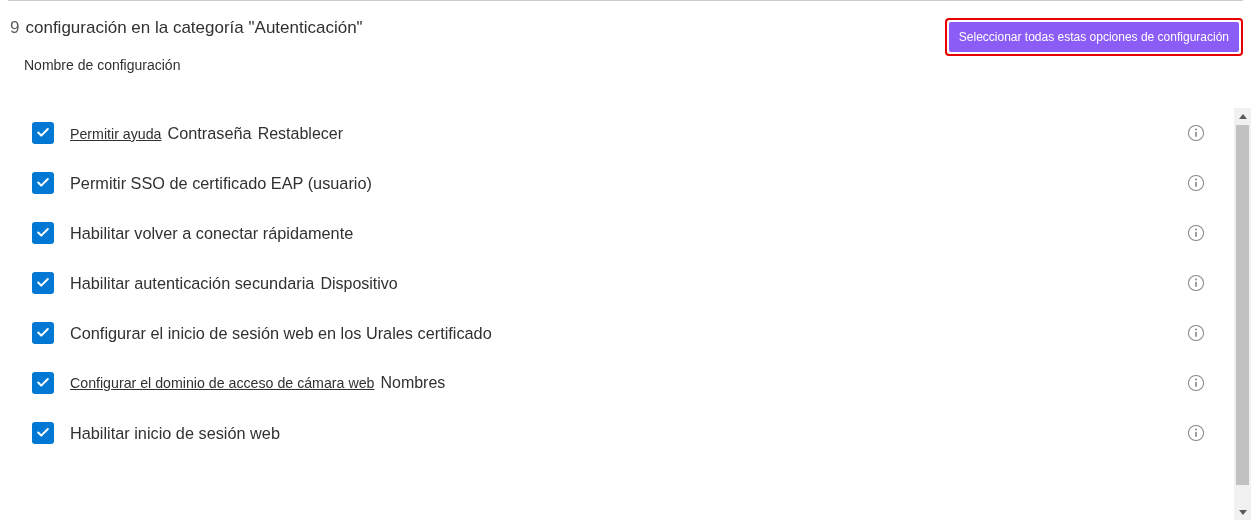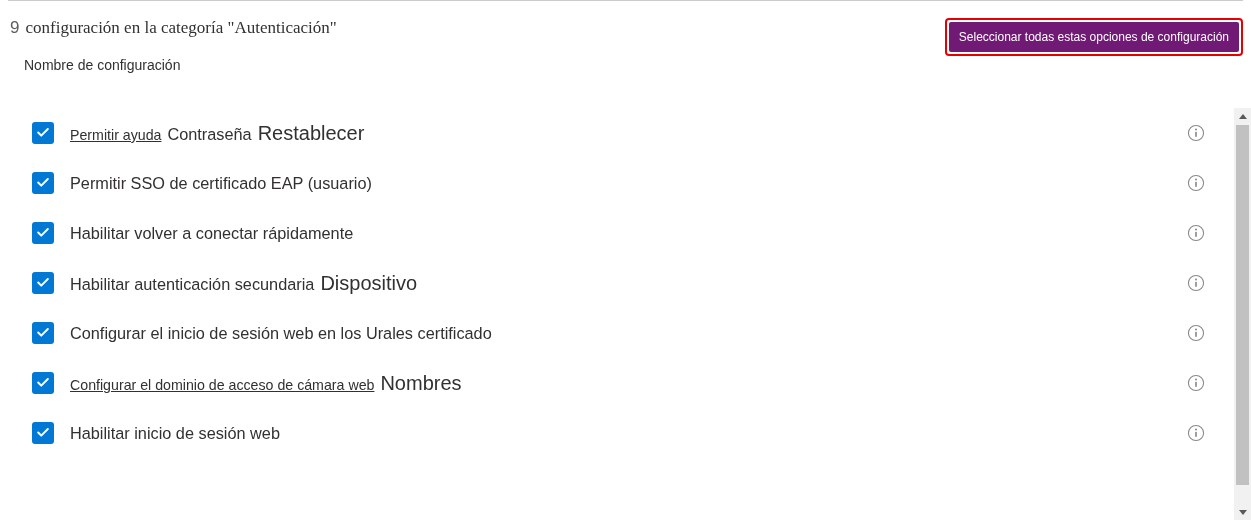--- a/index.html
+++ b/index.html
@@ -1,33 +1,33 @@
 <!DOCTYPE html>
 <html><head>
 <meta charset="utf-8">
 <style>
   html,body{margin:0;padding:0;font-family:"Segoe UI",Arial,sans-serif;color:#323130;background:#fff;width:1251px;}
   .page{width:1251px;height:520px;position:relative;overflow:hidden;box-sizing:border-box;}
   .topline{height:1px;background:#ccc;margin:0 8px 0 8px;}
   .header-row{display:flex;align-items:flex-start;padding:14px 0 0 10px;}
   .count{font-size:17px;color:#605e5c;margin-right:6px;line-height:26px;}
-  .title{font-size:17px;line-height:26px;font-family:Liberation Serif, serif;}
+  .title{font-size:17px;line-height:26px;}
   .select-all-wrap{position:absolute;top:18px;right:8px;}
   .select-all-highlight{border:2px solid #e60000;border-radius:4px;padding:2px;}
-  .select-all-btn{background:#701a75;color:#fff;border:none;border-radius:2px;font-size:12px;padding:8px 10px;cursor:pointer;white-space:nowrap;}
+  .select-all-btn{background:#8b5cf6;color:#fff;border:none;border-radius:2px;font-size:12px;padding:8px 10px;cursor:pointer;white-space:nowrap;}
   .column-header{font-size:14px;padding:16px 0 4px 24px;}
   .scroll-area{position:absolute;left:14px;right:0;top:108px;bottom:0;overflow:hidden;}
   .list{position:absolute;left:0;right:24px;top:0;bottom:0;}
   .row{display:flex;align-items:center;height:50px;border-bottom:0 solid #eee;padding-left:18px;}
   .checkbox{width:22px;height:22px;border-radius:3px;background:#0078d4;display:flex;align-items:center;justify-content:center;margin-right:16px;flex-shrink:0;}
   .checkbox svg{width:14px;height:14px;}
   .label{font-size:16.3px;flex:1;display:flex;align-items:baseline;gap:6px;}
   .label .seg1{}
   .label .seg2{}
-  .label .seg3{font-size:20px;}
+  .label .seg3{font-size:16px;}
   .label.small .seg1{font-size:14.2px;text-decoration:underline;}
   .info{width:18px;height:18px;margin-right:22px;color:#8a8886;flex-shrink:0;}
   .info svg{width:18px;height:18px;}
   .scrollbar{position:absolute;right:0;top:0;bottom:0;width:17px;background:#f1f1f1;}
   .sb-btn{width:17px;height:17px;background:#f1f1f1;display:flex;align-items:center;justify-content:center;position:absolute;}
   .sb-btn.up{top:0;}
   .sb-btn.down{bottom:0;}
   .sb-btn svg{width:10px;height:10px;fill:#5a5a5a;}
   .sb-thumb{position:absolute;left:2px;right:2px;top:17px;height:360px;background:#c1c1c1;}
 </style>

